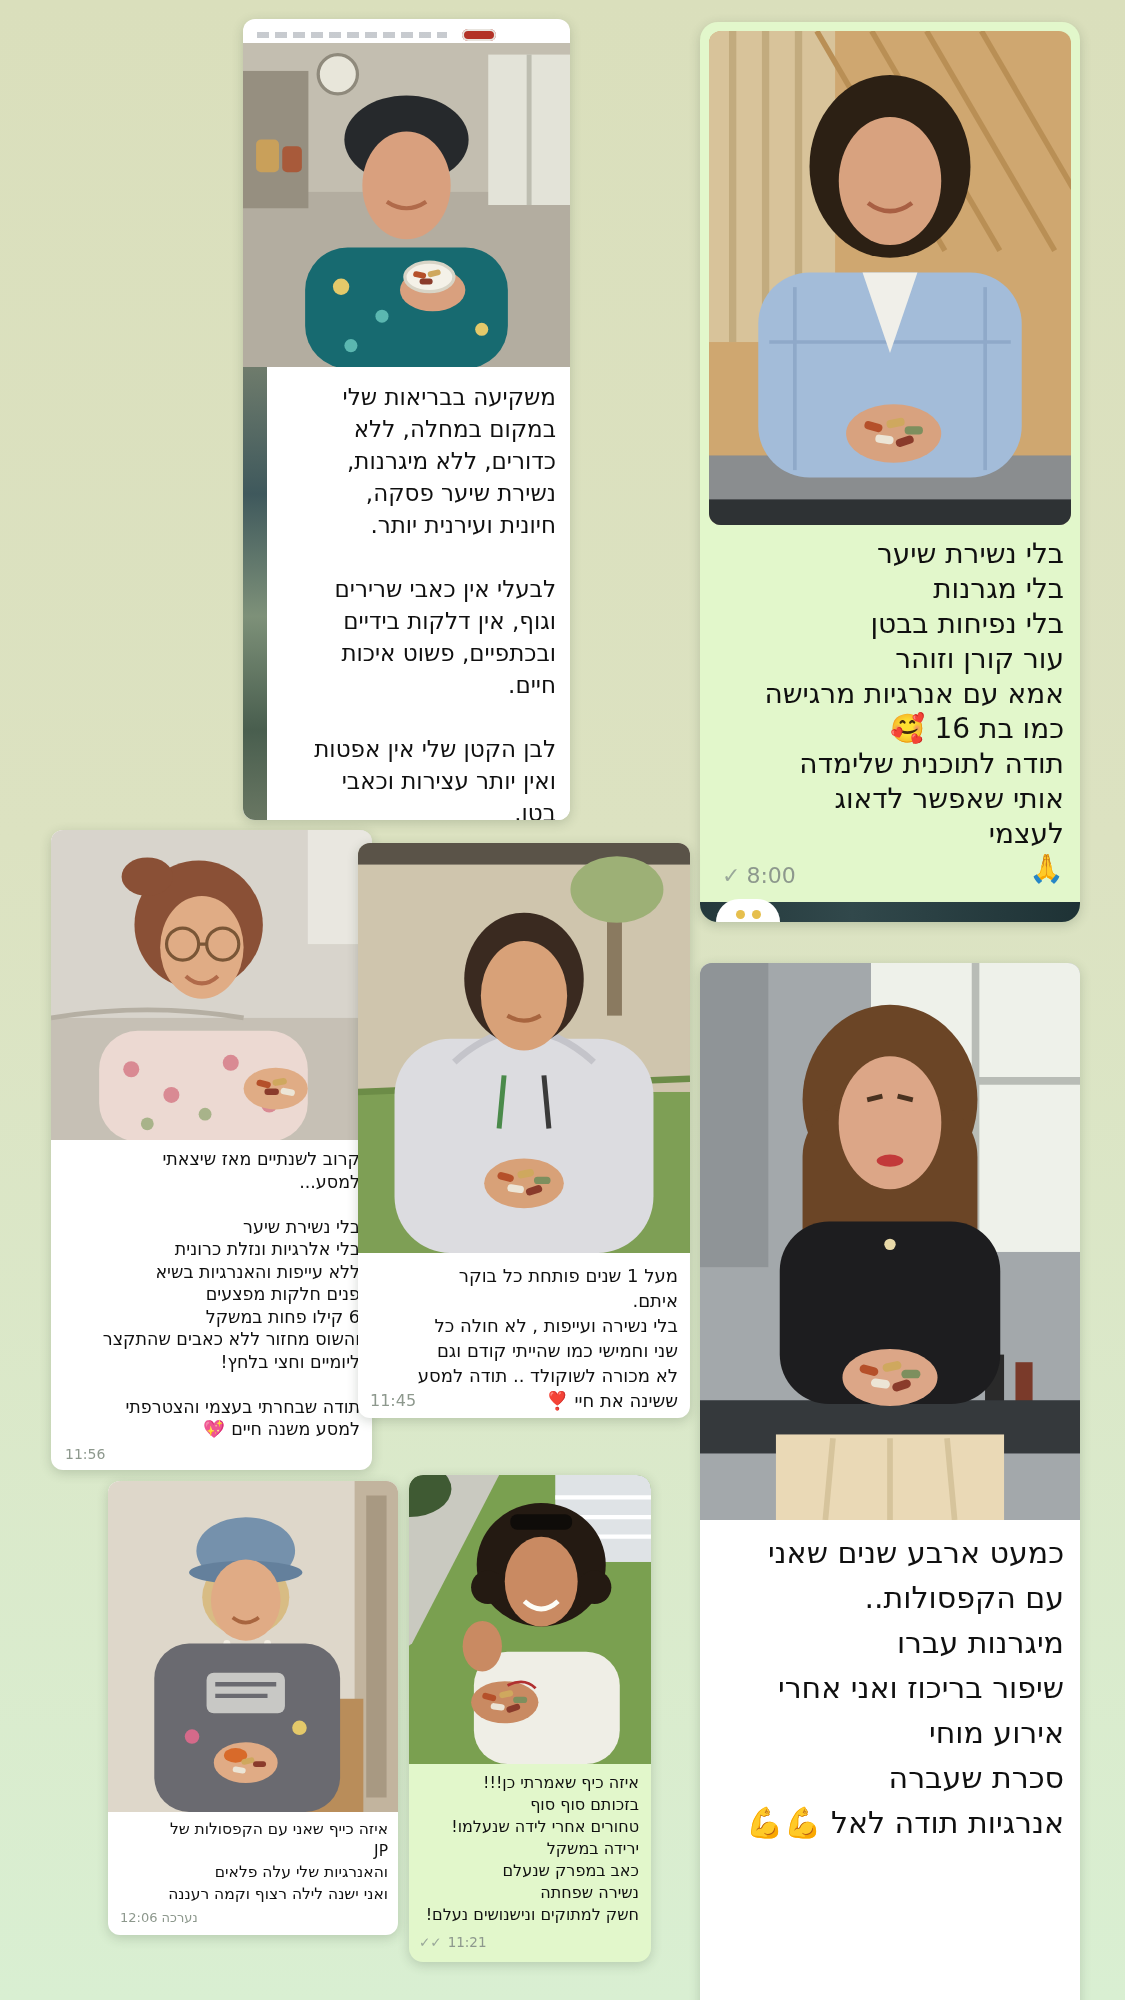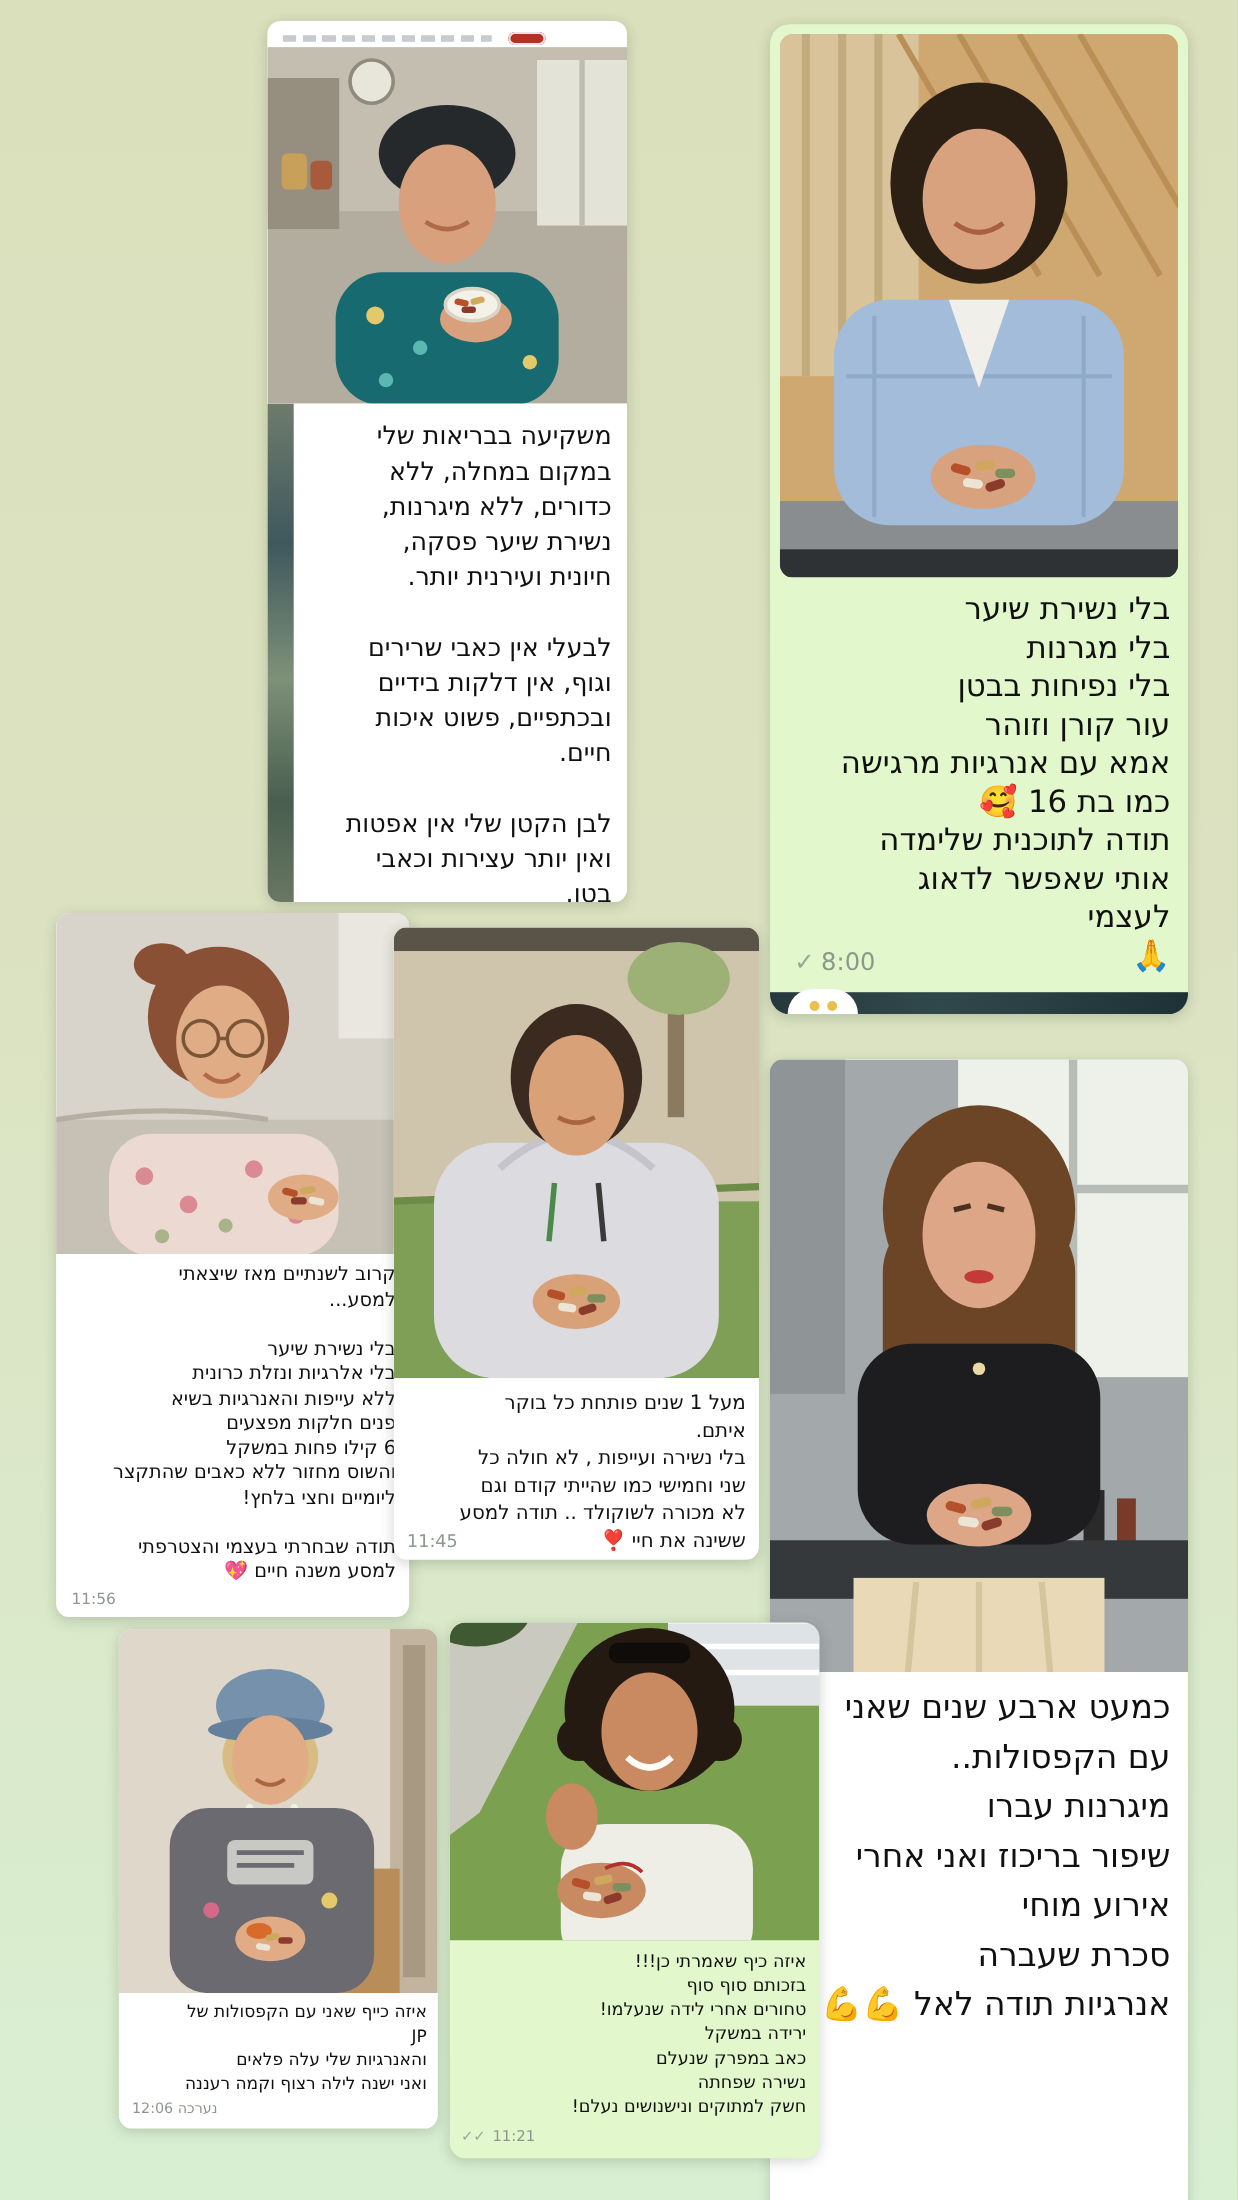--- a/index.html
+++ b/index.html
@@ -59,21 +59,21 @@
   .c5-text{top:567px;right:16px;left:12px;font-size:30px;line-height:45px;}
   .c5-meta{left:20px;bottom:22px;font-size:18px;color:#86918a;gap:14px;}
 
   
   .card6{left:108px;top:1481px;width:290px;height:454px;border-radius:12px;}
   .c6-photo{top:0;height:331px;}
   .c6-text{top:338px;right:10px;left:10px;font-size:15.5px;line-height:21.5px;}
   .c6-meta{left:12px;bottom:10px;font-size:13px;}
 
   
-  .card7{left:409px;top:1475px;width:336px;height:487px;background:#e2f7cb;border-radius:14px;}
+  .card7{left:409px;top:1475px;width:242px;height:487px;background:#e2f7cb;border-radius:14px;}
   .c7-photo{top:0;height:289px;border-radius:14px 14px 0 0;}
   .c7-text{top:297px;right:12px;left:10px;font-size:16px;line-height:22px;}
   .c7-meta{left:10px;bottom:12px;font-size:13.5px;}
 </style>
 </head>
 <body>
 
 <div class="canvas">
 
   <div class="card card1">

